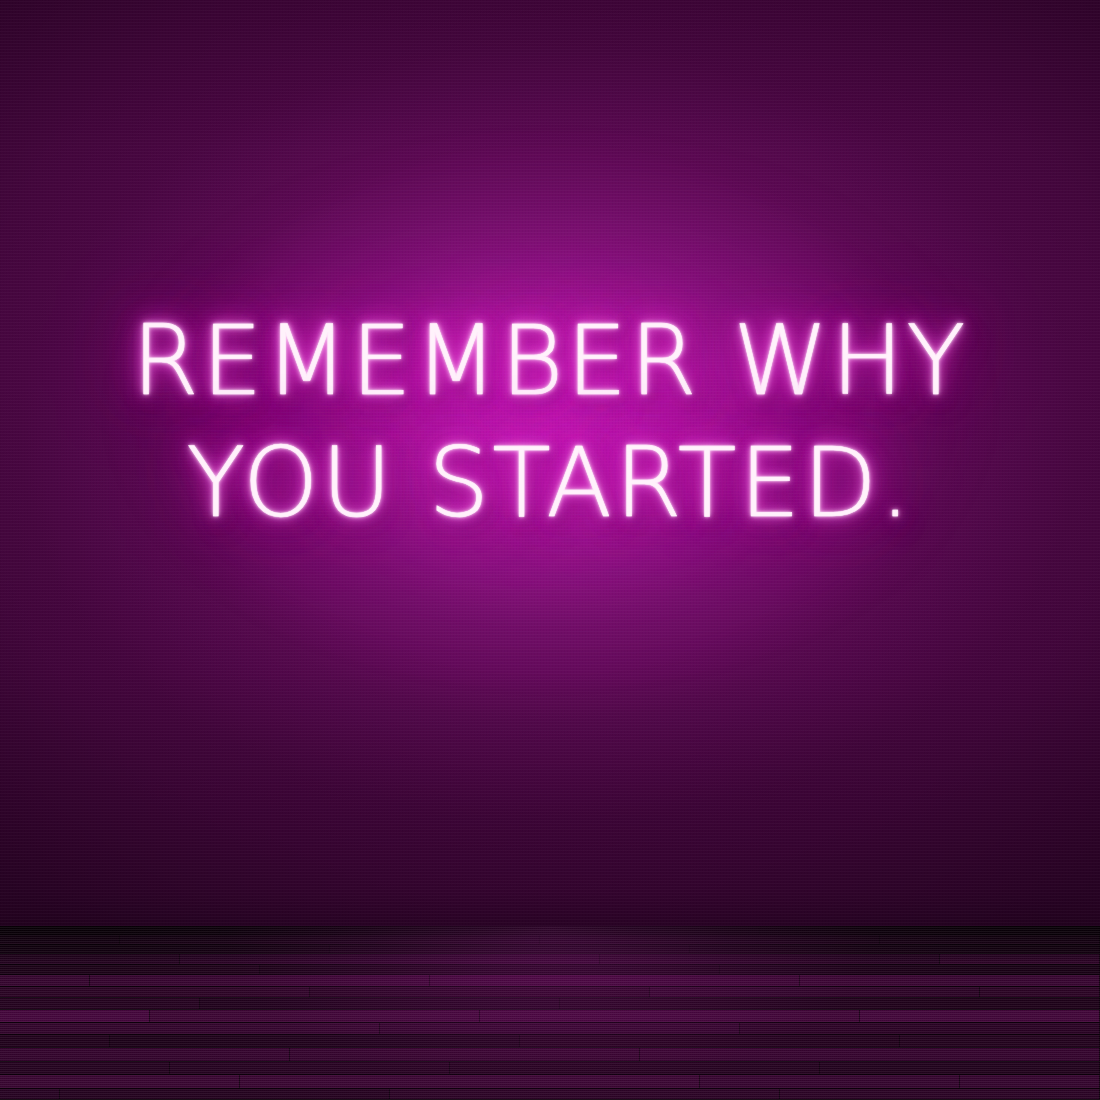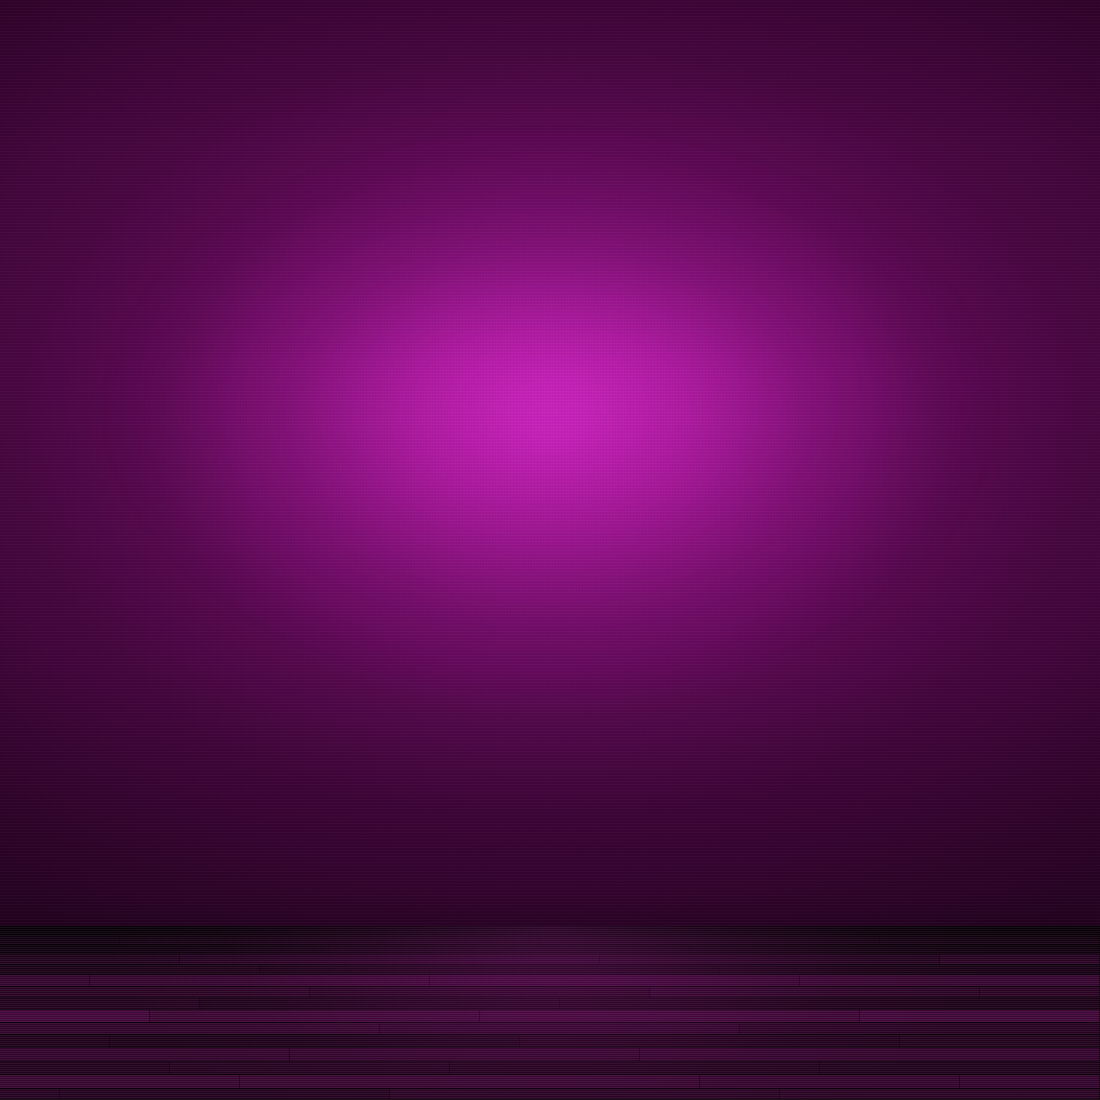--- a/index.html
+++ b/index.html
@@ -228,20 +228,24 @@
 <div class="scene">
 
   <div class="wall">
     <div class="wall-glow-wide"></div>
     <div class="wall-glow-core"></div>
     <div class="wall-vfall"></div>
     <div class="wall-vignette"></div>
     <div class="wall-noise"></div>
   </div>
 
+  <div class="sign">
+    <div class="neon-line line-1">REMEMBER WHY</div>
+    <div class="neon-line line-2">YOU STARTED.</div>
+  </div>
 
   <div class="floor">
     <div class="floor-planks">
         <div class="plank-row" style="top: 0px; height: 9px;">
           <div class="plank" style="left: 0px; width: 220px; background: rgb(33, 2, 28);"></div>
           <div class="plank" style="left: 220px; width: 250px; background: rgb(41, 3, 36);"></div>
           <div class="plank" style="left: 470px; width: 290px; background: rgb(45, 4, 39);"></div>
           <div class="plank" style="left: 760px; width: 340px; background: rgb(43, 3, 37);"></div>
         </div>
         <div class="plank-row" style="top: 9px; height: 10px;">

